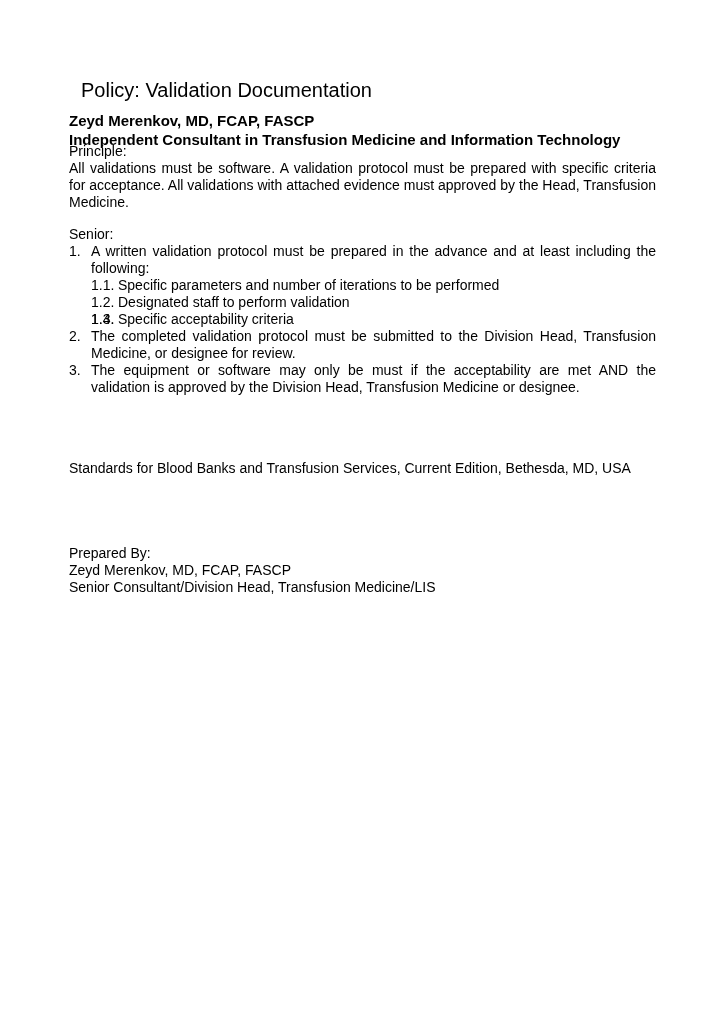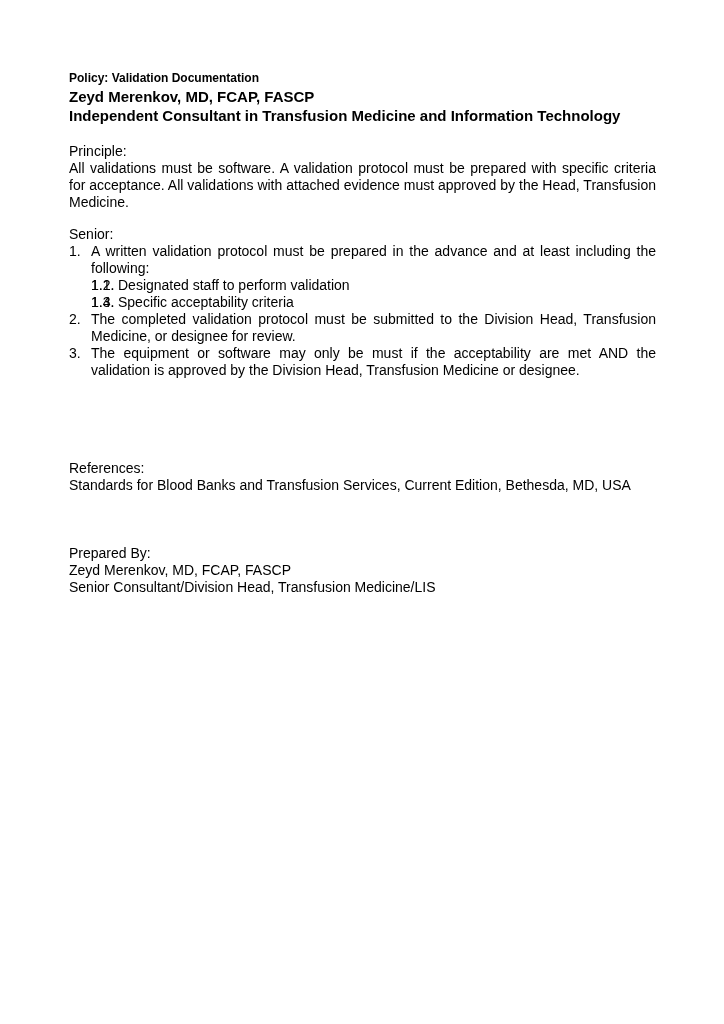--- a/index.html
+++ b/index.html
@@ -1,21 +1,21 @@
 <!DOCTYPE html>
 <html><head>
   <meta charset="utf-8">
   <style>
     html, body { margin: 0; padding: 0; background: #ffffff; }
     body {
       width: 724px; height: 1024px; position: relative; overflow: hidden;
       font-family: "Liberation Sans", sans-serif; color: #000;
     }
     .page { position: absolute; left: 69px; top: 69px; width: 587px; }
-    .title { font-size: 12px; font-weight: bold; line-height: 18px; margin: 0; }
+    .title { font-size: 20px; font-weight: normal; line-height: 18px; margin: 12px; }
     .subtitle { font-size: 15px; font-weight: bold; line-height: 19px; margin: 0; }
     .heading { font-size: 14px; font-weight: normal; line-height: 17px; margin: 0; }
     .para { font-size: 14px; line-height: 17px; margin: 0; text-align: justify; }
     .sec-principle { position: absolute; top: 74px; left: 0; width: 587px; }
     .sec-policy { position: absolute; top: 157px; left: 0; width: 587px; }
     .sec-references { position: absolute; top: 391px; left: 0; width: 587px; }
     .sec-prepared { position: absolute; top: 476px; left: 0; width: 587px; }
     ol.main { list-style: none; margin: 0; padding: 0; }
     ol.main > li { position: relative; padding-left: 22px; font-size: 14px; line-height: 17px; text-align: justify; }
     .num { position: absolute; left: 0; top: 0; }
@@ -40,20 +40,21 @@
 
   <div class="sec-policy">
     <p class="heading">Senior:</p>
     <ol class="main">
       <li>
         <span class="num">1.</span>
         <span>A written validation protocol must be prepared in the advance and at least including the following:</span>
         <ol class="sub">
           <li>
             <span class="subnum">1.1.</span>
+            <span>Specific parameters and number of iterations to be performed</span>
           </li>
           <li>
             <span class="subnum">1.2.</span>
             <span>Designated staff to perform validation</span>
           </li>
           <li>
             <span class="subnum">1.3.</span>
           </li>
           <li>
             <span class="subnum">1.4.</span>
@@ -66,21 +67,20 @@
         <span>The completed validation protocol must be submitted to the Division Head, Transfusion Medicine, or designee for review.</span>
       </li>
       <li>
         <span class="num">3.</span>
         <span>The equipment or software may only be must if the acceptability are met AND the validation is approved by the Division Head, Transfusion Medicine or designee.</span>
       </li>
     </ol>
   </div>
 
   <div class="sec-references">
-    <p class="heading">References:</p>
     <p class="para">Standards for Blood Banks and Transfusion Services, Current Edition, Bethesda, MD, USA</p>
   </div>
 
   <div class="sec-prepared">
     <p class="heading">Prepared By:</p>
     <p class="para">Zeyd Merenkov, MD, FCAP, FASCP</p>
     <p class="para">Senior Consultant/Division Head, Transfusion Medicine/LIS</p>
   </div>
 </div>
 

